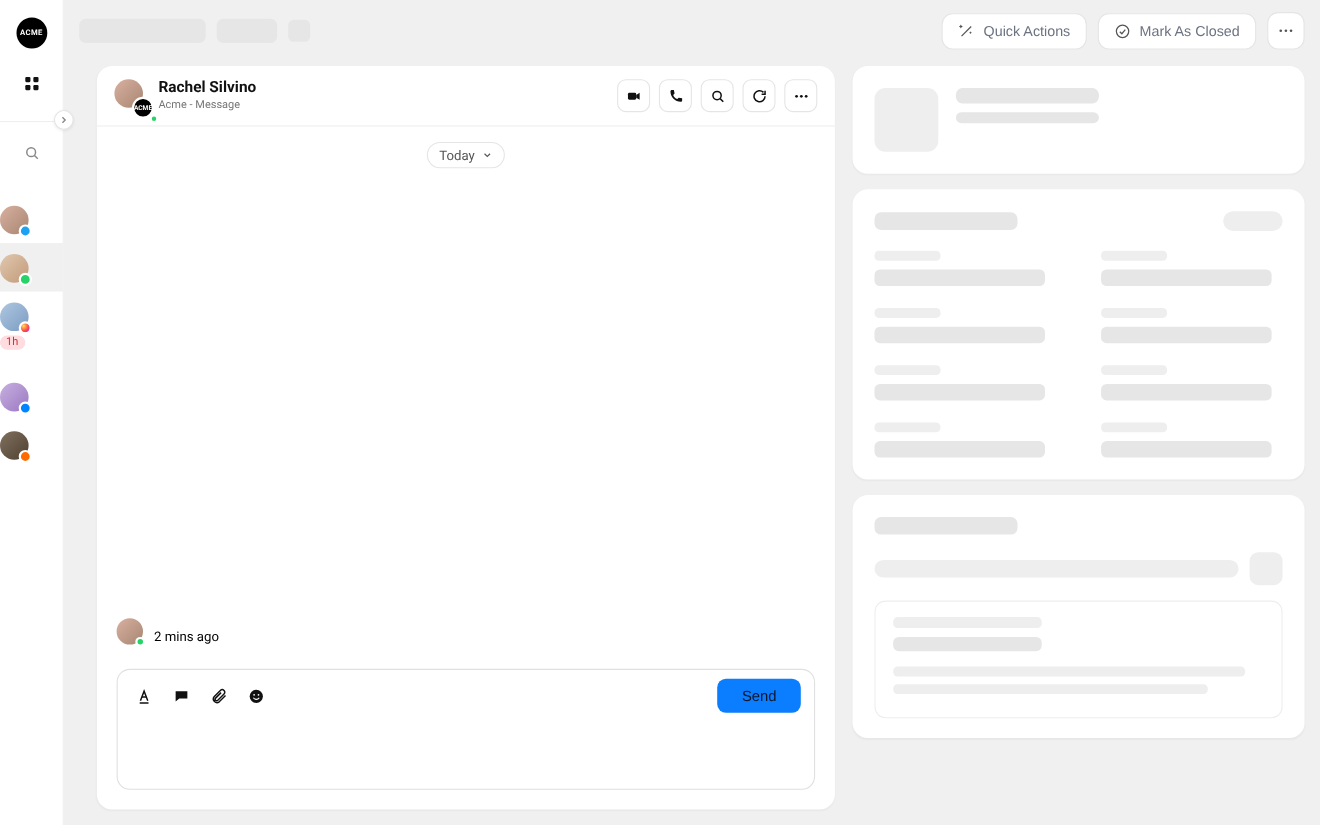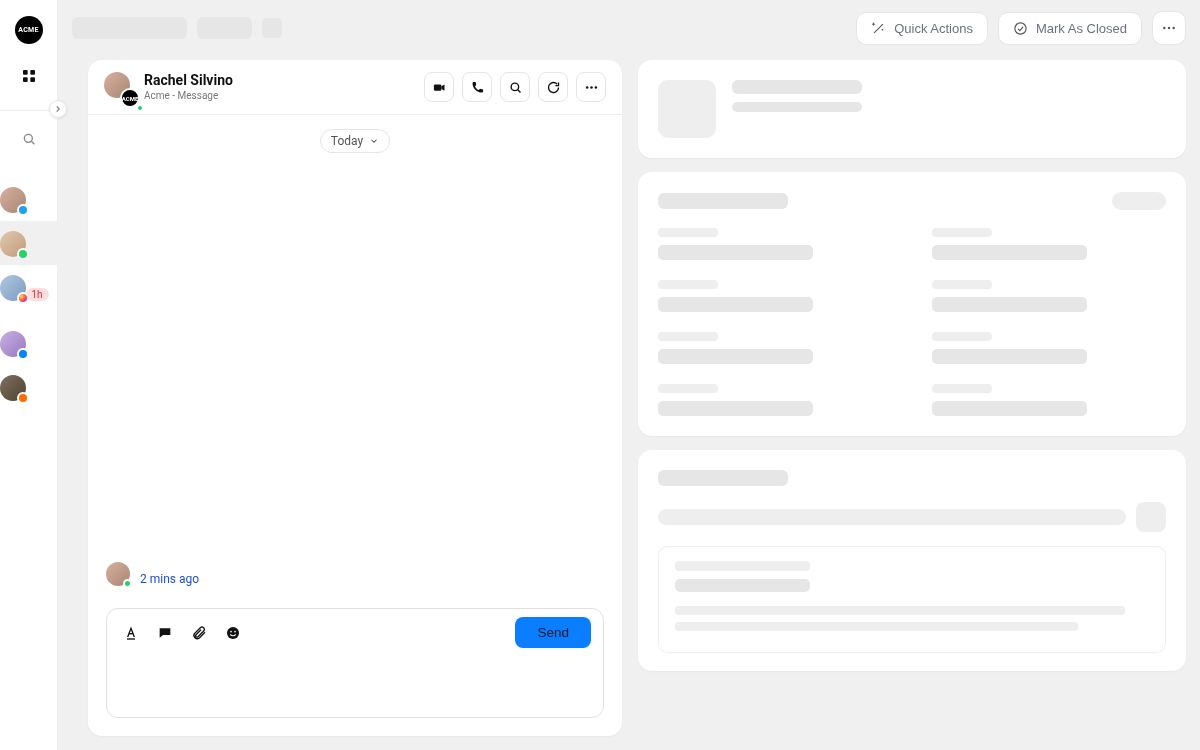--- a/index.html
+++ b/index.html
@@ -49,21 +49,21 @@
     display:flex; align-items:center; justify-content:center;
     font-size:10px; color:#888;
     cursor:pointer;
     box-shadow: 0 1px 3px rgba(0,0,0,0.08);
   }
   .rail-divider { width: 100%; height: 1px; background:#eee; margin: 10px 0 14px; }
   .rail-search { color:#888; }
   .rail-convo {
     width: 58px;
     padding: 10px 0 8px;
-    display:flex; flex-direction:row; align-items:flex-end;
+    display:flex; flex-direction:column; align-items:flex-start;
     cursor:pointer;
     position:relative;
   }
   .rail-convo.selected { background: #f0f0f0; }
   .avatar {
     width: 26px; height: 26px; border-radius:50%;
     background: linear-gradient(135deg,#d9b0a0,#a78672);
     position: relative;
   }
   .avatar.a2 { background: linear-gradient(135deg,#e0c8b0,#c29a78); }
@@ -123,21 +123,21 @@
   .content {
     flex:1;
     display:flex;
     gap:16px;
     padding: 4px 14px 14px 30px;
     min-height:0;
   }
 
   
   .chat-panel {
-    width: 534px;
+    width: 671px;
     background:#fff;
     border-radius:14px;
     display:flex;
     flex-direction:column;
     box-shadow: 0 1px 2px rgba(0,0,0,0.04);
     min-height:0;
   }
   .chat-header {
     display:flex; align-items:center;
     padding: 12px 16px;
@@ -203,21 +203,21 @@
   .bubble {
     background:#f2f2f2;
     border-radius:14px;
     border-top-left-radius:4px;
     padding:12px 16px;
     font-size:13.5px;
     color:#333;
     max-width: 330px;
     line-height:1.45;
   }
-  .msg-time { font-size:12px; color:#1d4ed8; margin-top:6px; }
+  .msg-time { font-size:12px; color:#000000; margin-top:6px; }
 
   .composer {
     margin:14px 18px 18px;
     border:1px solid #e0e0e0;
     border-radius:12px;
     display:flex;
     flex-direction:column;
     min-height:110px;
   }
   .composer-input {

